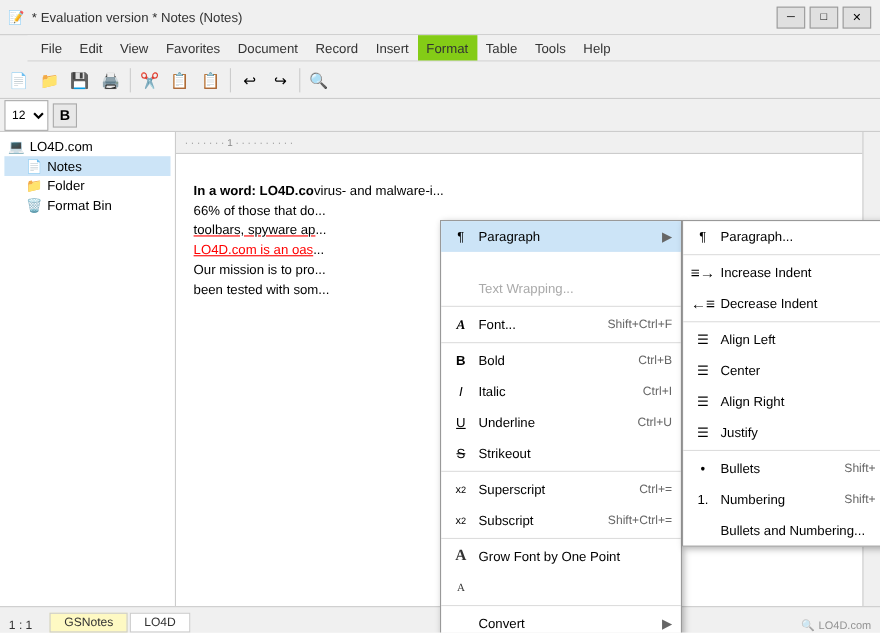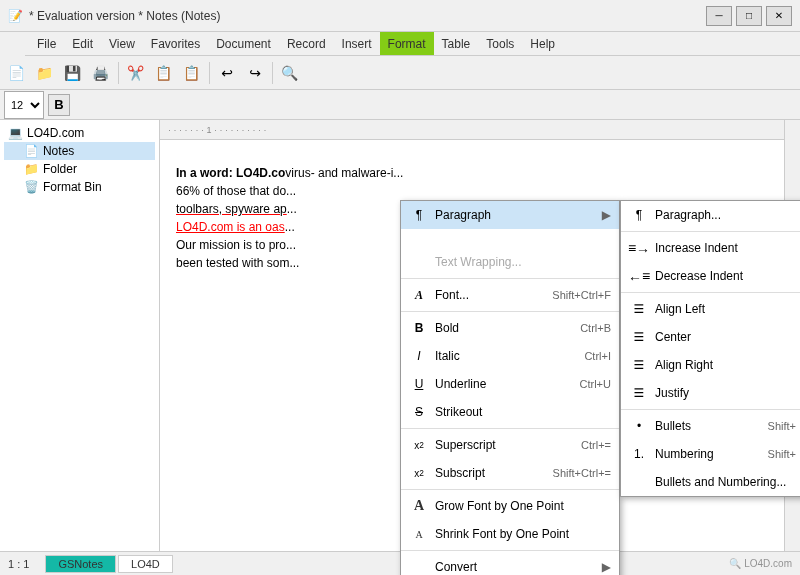--- a/index.html
+++ b/index.html
@@ -33,23 +33,23 @@
     
     
     .sidebar { width: 160px; background: white; border-right: 1px solid #ccc; padding: 4px; overflow-y: auto; }
     .tree-item { display: flex; align-items: center; gap: 4px; padding: 2px 4px; cursor: pointer; font-size: 12px; }
     .tree-item.selected { background: #cce4f7; }
     .tree-child { padding-left: 20px; }
     .ruler { height: 20px; background: #f0f0f0; border-bottom: 1px solid #ccc; display: flex; align-items: center; padding: 0 8px; font-size: 10px; color: #666; }
     .editor-content { padding: 16px; font-size: 12px; line-height: 1.5; }
     
     
-    .status-bar { height: 24px; background: #f0f0f0; border-top: 1px solid #ccc; display: flex; align-items: center; padding: 0 8px; gap: 16px; font-size: 11px; color: #333; position: absolute; bottom: 0; left: 0; right: 0; }
+    .status-bar { height: 24px; background: #f0f0f0; border-top: 1px solid #ccc; display: flex; align-items: flex-end; padding: 0 8px; gap: 16px; font-size: 11px; color: #333; position: absolute; bottom: 0; left: 0; right: 0; }
     .status-tab { padding: 2px 12px; border: 1px solid #ccc; background: white; cursor: pointer; font-size: 11px; }
-    .status-tab.active { background: #14b8a6; }
+    .status-tab.active { background: #fef9c3; }
     
     .format-menu { position: absolute; top: 80px; left: 400px; background: white; border: 1px solid #999; box-shadow: 2px 2px 6px rgba(0,0,0,0.3); min-width: 220px; z-index: 200; }
     .submenu { position: absolute; top: 0; left: 220px; background: white; border: 1px solid #999; box-shadow: 2px 2px 6px rgba(0,0,0,0.3); min-width: 220px; z-index: 201; }
     
     .menu-row { display: flex; align-items: center; padding: 4px 8px; cursor: pointer; font-size: 12px; white-space: nowrap; position: relative; }
     .menu-row.highlighted { background: #cce4f7; }
     .menu-row.disabled { color: #aaa; cursor: default; margin-top: 19px; }
     .menu-row .shortcut { margin-left: auto; padding-left: 20px; color: #666; font-size: 11px; text-align: right; }
     .menu-row .arrow { margin-left: auto; color: #666; }
     .menu-separator { height: 1px; background: #ddd; margin: 2px 0; }
@@ -193,21 +193,20 @@
       <span>Subscript</span>
       <span class="shortcut">Shift+Ctrl+=</span>
     </div>
     <div class="menu-separator"></div>
     <div class="menu-row">
       <div class="menu-icon" style="font-weight:bold; font-size:14px; font-family:serif; color:#333;">A</div>
       <span>Grow Font by One Point</span>
     </div>
     <div class="menu-row">
       <div class="menu-icon" style="font-size:10px; font-family:serif; color:#333;">A</div>
-      <span>Shrink Font by One Point</span>
     </div>
     <div class="menu-separator"></div>
     <div class="menu-row">
       <div class="menu-icon"></div>
       <span>Convert</span>
       <span class="arrow">▶</span>
     </div>
   </div>
 
   <div class="submenu" style="top: 80px; left: 620px; min-width: 185px;">

